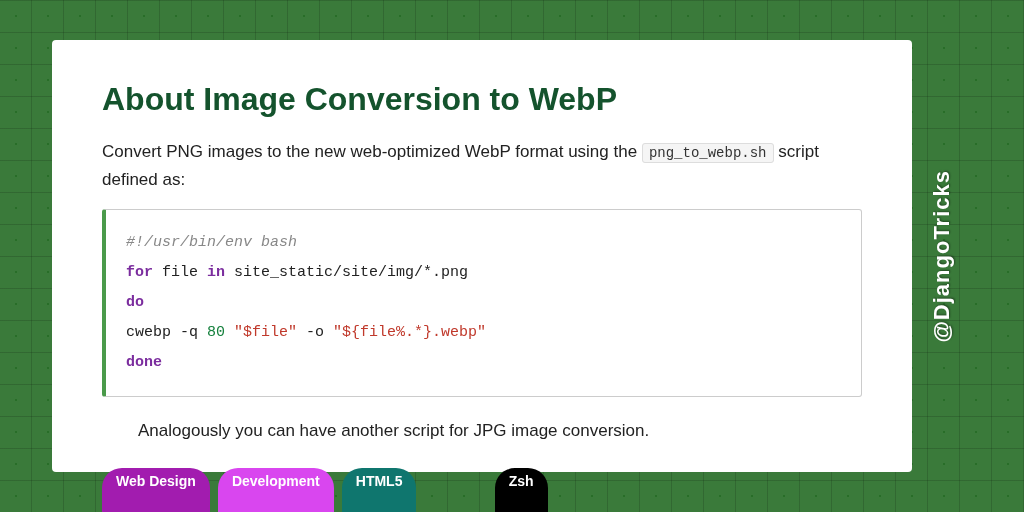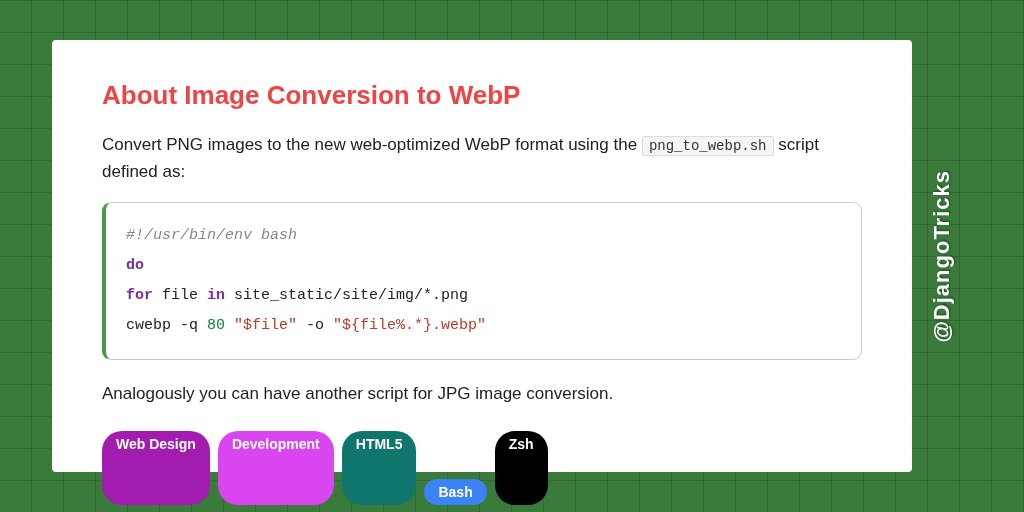--- a/index.html
+++ b/index.html
@@ -69,23 +69,23 @@
       transform: rotate(180deg);
       font-size: 22px;
       font-weight: 800;
       color: white;
       letter-spacing: 1px;
       text-shadow: 1px 1px 2px rgba(0,0,0,0.4);
       font-family: -apple-system, BlinkMacSystemFont, 'Segoe UI', sans-serif;
     }
 
     h1 {
-      font-size: 26px;
+      font-size: 32px;
       font-weight: 900;
-      color: #ef4444;
+      color: #14532d;
       margin-bottom: 20px;
       line-height: 1.2;
     }
 
     .intro-text {
       font-size: 17px;
       color: #222;
       margin-bottom: 4px;
       line-height: 1.6;
     }
@@ -97,39 +97,40 @@
       font-family: 'Courier New', Courier, monospace;
       font-size: 14px;
       padding: 1px 6px;
       color: #333;
     }
 
     .code-block {
       background: #fff;
       border: 1px solid #ccc;
       border-left: 4px solid #4a9a4a;
-      border-radius: 9px;
+      border-radius: 3px;
       padding: 18px 20px;
       margin: 16px 0 20px 0;
       font-family: 'Courier New', Courier, monospace;
       font-size: 15px;
       line-height: 2;
     }
 
     .code-comment { color: #888; font-style: italic; }
     .code-keyword { color: #7b2d9e; font-weight: bold; }
     .code-number { color: #15803d; }
     .code-string { color: #c0392b; }
     .code-plain { color: #222; }
 
     .outro-text {
       font-size: 17px;
       color: #222;
       margin-bottom: 24px;
       line-height: 1.6;
+      margin-left: 36px;
     }
 
     .tags {
       display: flex;
       gap: 8px;
       flex-wrap: wrap;
     }
 
     .tag {
       padding: 5px 14px;
@@ -157,36 +158,39 @@
     <span>Convert PNG images to the new web-optimized WebP format using the</span>
     <code class="inline-code">png_to_webp.sh</code>
     <span> script defined as:</span>
   </p>
 
   <div class="code-block">
     <div>
       <span class="code-comment">#!/usr/bin/env bash</span>
     </div>
     <div>
-      <span class="code-keyword">do</span>
-    </div>
-    <div>
       <span class="code-keyword">for</span>
       <span class="code-plain"> file </span>
       <span class="code-keyword">in</span>
       <span class="code-plain"> site_static/site/img/*.png</span>
+    </div>
+    <div>
+      <span class="code-keyword">do</span>
     </div>
     <div>
       <span class="code-plain">cwebp -q </span>
       <span class="code-number">80</span>
       <span class="code-plain"> </span>
       <span class="code-string">"$file"</span>
       <span class="code-plain"> -o </span>
       <span class="code-string">"${file%.*}.webp"</span>
     </div>
+    <div>
+      <span class="code-keyword">done</span>
+    </div>
   </div>
 
   <p class="outro-text">Analogously you can have another script for JPG image conversion.</p>
 
   <div class="tags">
       <span class="tag tag-cyan">Web Design</span>
       <span class="tag tag-green">Development</span>
       <span class="tag tag-gray">HTML5</span>
       <span class="tag tag-darkgray">Bash</span>
       <span class="tag tag-lightgray">Zsh</span>

